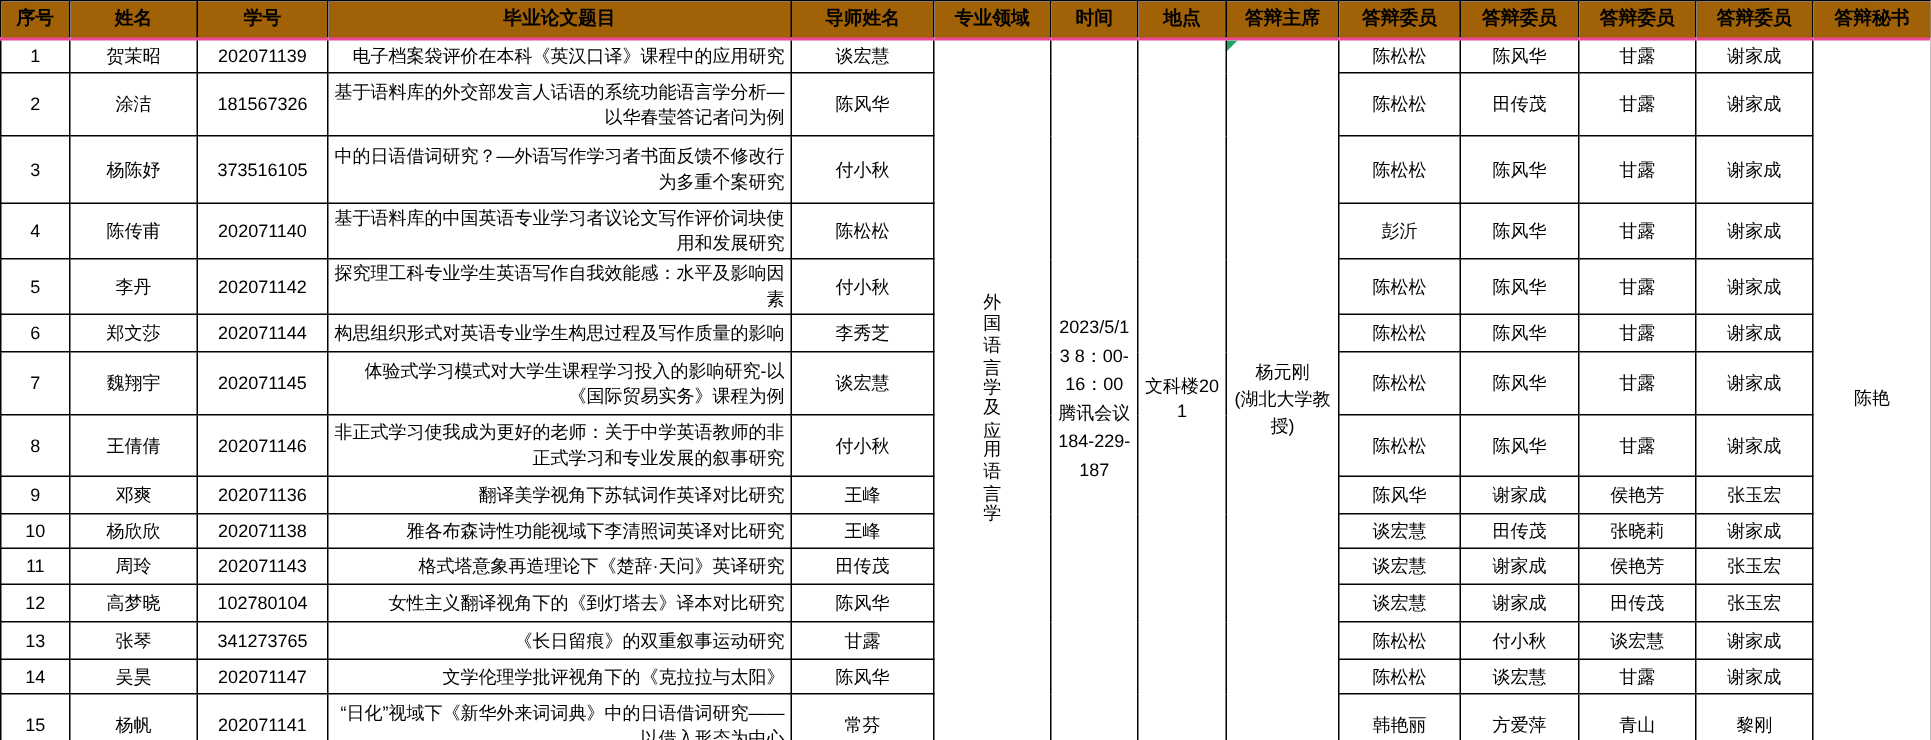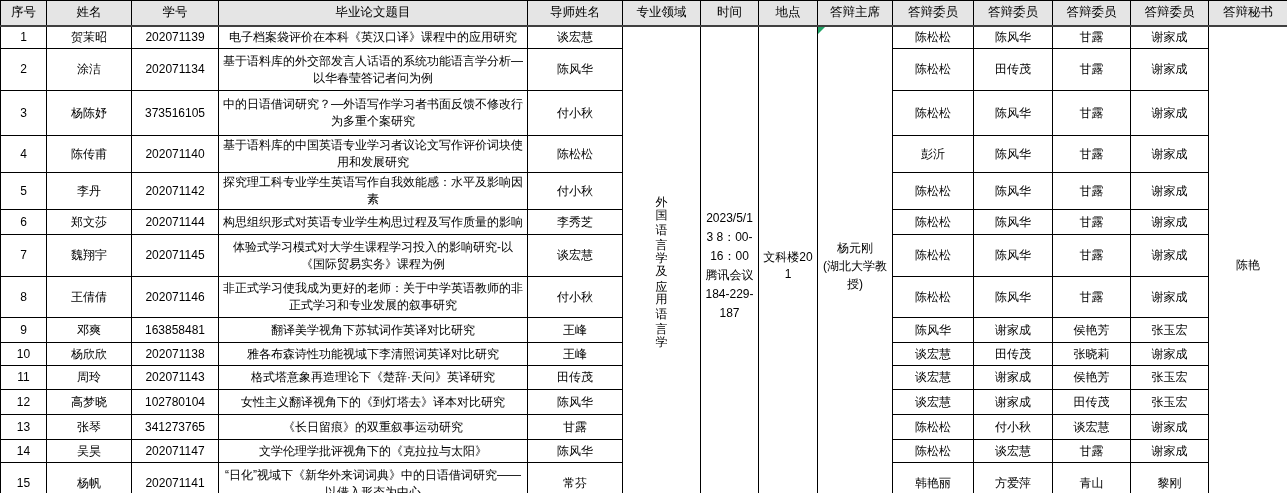--- a/index.html
+++ b/index.html
@@ -1,22 +1,22 @@
 <!DOCTYPE html>
 <html><head>
 <meta charset="utf-8">
 <style>
   html,body{margin:0;padding:0;background:#fff;}
   body{font-family:"Liberation Sans","DejaVu Sans",sans-serif;color:#000;}
   table{border-collapse:collapse;table-layout:fixed;width:1287px;height:493px;}
   th,td{border:1px solid #000;font-size:12px;padding:1px 2px;text-align:center;vertical-align:middle;
         overflow:hidden;line-height:17px;word-break:break-all;}
   thead tr{height:25px;}
-  th{font-weight:normal;font-size:12.5px;border-bottom:2px solid #404040;background:#e5e5e5;}
-  td.title-cell{text-align:center;padding:1px 4px;}
+  th{font-weight:bold;font-size:12.5px;border-bottom:2px solid #ec4899;background:#a16207;}
+  td.title-cell{text-align:right;padding:1px 4px;}
   tbody tr:nth-child(1){height:23px;}
   tbody tr:nth-child(2){height:42px;}
   tbody tr:nth-child(3){height:45px;}
   tbody tr:nth-child(4){height:37px;}
   tbody tr:nth-child(5){height:25px;}
   tbody tr:nth-child(6){height:25px;}
   tbody tr:nth-child(7){height:42px;}
   tbody tr:nth-child(8){height:41px;}
   tbody tr:nth-child(9){height:25px;}
   tbody tr:nth-child(10){height:23px;margin-left:36px;}
@@ -91,21 +91,21 @@
       <td>陈松松</td>
       <td>陈风华</td>
       <td>甘露</td>
       <td>谢家成</td>
       <td rowspan="15">陈艳</td>
     </tr>
 
   <tr>
     <td>2</td>
     <td>涂洁</td>
-    <td>202071134</td>
+    <td>181567326</td>
     <td class="title-cell">基于语料库的外交部发言人话语的系统功能语言学分析—以华春莹答记者问为例</td>
     <td>陈风华</td>
     <td>陈松松</td>
     <td>田传茂</td>
     <td>甘露</td>
     <td>谢家成</td>
   </tr>
 
   <tr>
     <td>3</td>
@@ -175,21 +175,21 @@
     <td>付小秋</td>
     <td>陈松松</td>
     <td>陈风华</td>
     <td>甘露</td>
     <td>谢家成</td>
   </tr>
 
   <tr>
     <td>9</td>
     <td>邓爽</td>
-    <td>163858481</td>
+    <td>202071136</td>
     <td class="title-cell">翻译美学视角下苏轼词作英译对比研究</td>
     <td>王峰</td>
     <td>陈风华</td>
     <td>谢家成</td>
     <td>侯艳芳</td>
     <td>张玉宏</td>
   </tr>
 
   <tr>
     <td>10</td>

